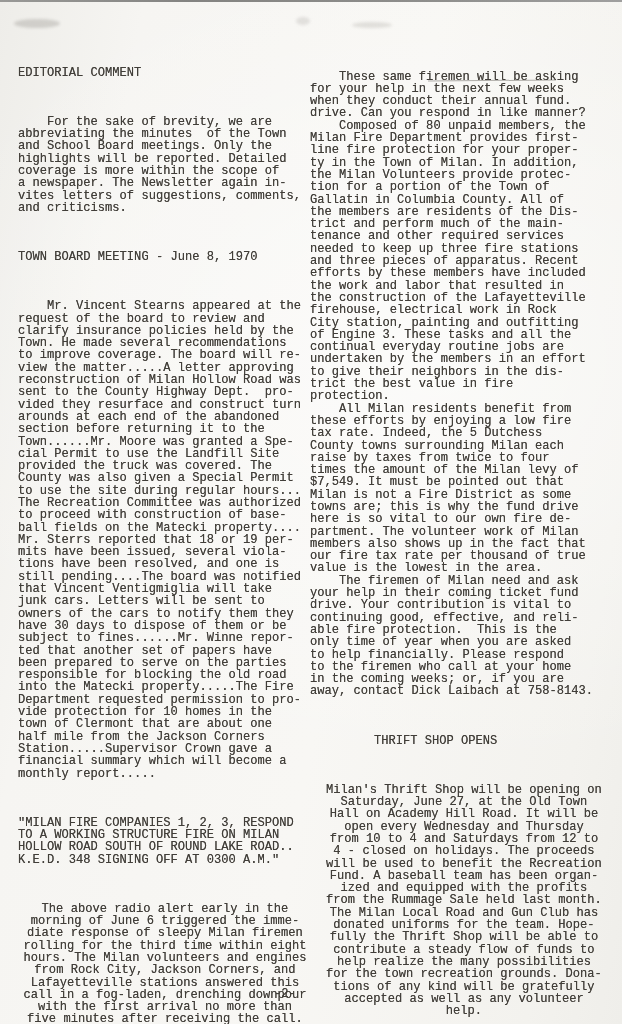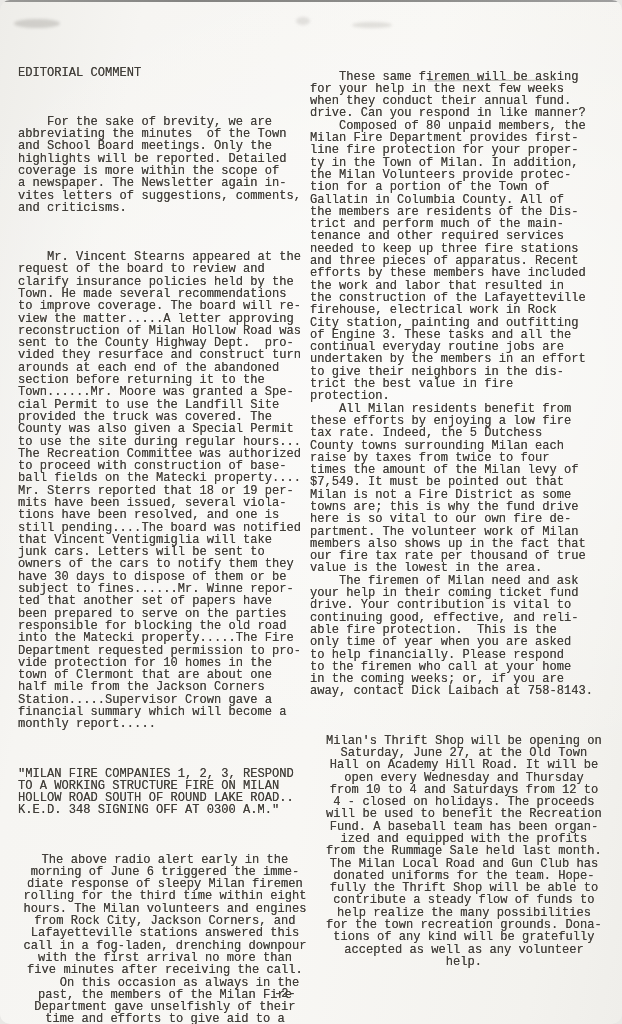--- a/index.html
+++ b/index.html
@@ -10,21 +10,20 @@
   .page {
     position: relative;
     width: 622px;
     height: 1024px;
     overflow: hidden;
     background:
       radial-gradient(ellipse 900px 700px at 70% 35%, rgba(255,255,255,0.55), rgba(255,255,255,0) 60%),
       linear-gradient(100deg, #eeede9 0%, #f6f5f2 18%, #f8f7f4 55%, #f3f2ee 88%, #efeeea 100%);
     font-family: "Liberation Mono", "DejaVu Sans Mono", monospace;
     color: #413e39;
-    border-radius: 10px;
   }
   .scan-top-edge {
     position: absolute;
     top: 0; left: 0;
     width: 100%; height: 2px;
     background: linear-gradient(90deg, #8a8a88, #6f6f6d 30%, #7c7c7a 70%, #909090);
     opacity: 0.85;
   }
   .smudge {
     position: absolute;
@@ -76,20 +75,21 @@
   <div class="col col-left">
     <div class="block">EDITORIAL COMMENT</div>
     <div class="block">    For the sake of brevity, we are
 abbreviating the minutes  of the Town
 and School Board meetings. Only the
 highlights will be reported. Detailed
 coverage is more within the scope of
 a newspaper. The Newsletter again in-
 vites letters of suggestions, comments,
 and criticisms.</div>
+    <div class="block">TOWN BOARD MEETING - June 8, 1970</div>
     <div class="block">    Mr. Vincent Stearns appeared at the
 request of the board to review and
 clarify insurance policies held by the
 Town. He made several recommendations
 to improve coverage. The board will re-
 view the matter.....A letter approving
 reconstruction of Milan Hollow Road was
 sent to the County Highway Dept.  pro-
 vided they resurface and construct turn
 arounds at each end of the abandoned
@@ -190,20 +190,21 @@
     The firemen of Milan need and ask
 your help in their coming ticket fund
 drive. Your contribution is vital to
 continuing good, effective, and reli-
 able fire protection.  This is the
 only time of year when you are asked
 to help financially. Please respond
 to the firemen who call at your home
 in the coming weeks; or, if you are
 away, contact Dick Laibach at 758-8143.</div>
+    <div class="block centered-heading">THRIFT SHOP OPENS</div>
     <div class="block">Milan's Thrift Shop will be opening on
 Saturday, June 27, at the Old Town
 Hall on Academy Hill Road. It will be
 open every Wednesday and Thursday
 from 10 to 4 and Saturdays from 12 to
 4 - closed on holidays. The proceeds
 will be used to benefit the Recreation
 Fund. A baseball team has been organ-
 ized and equipped with the profits
 from the Rummage Sale held last month.

